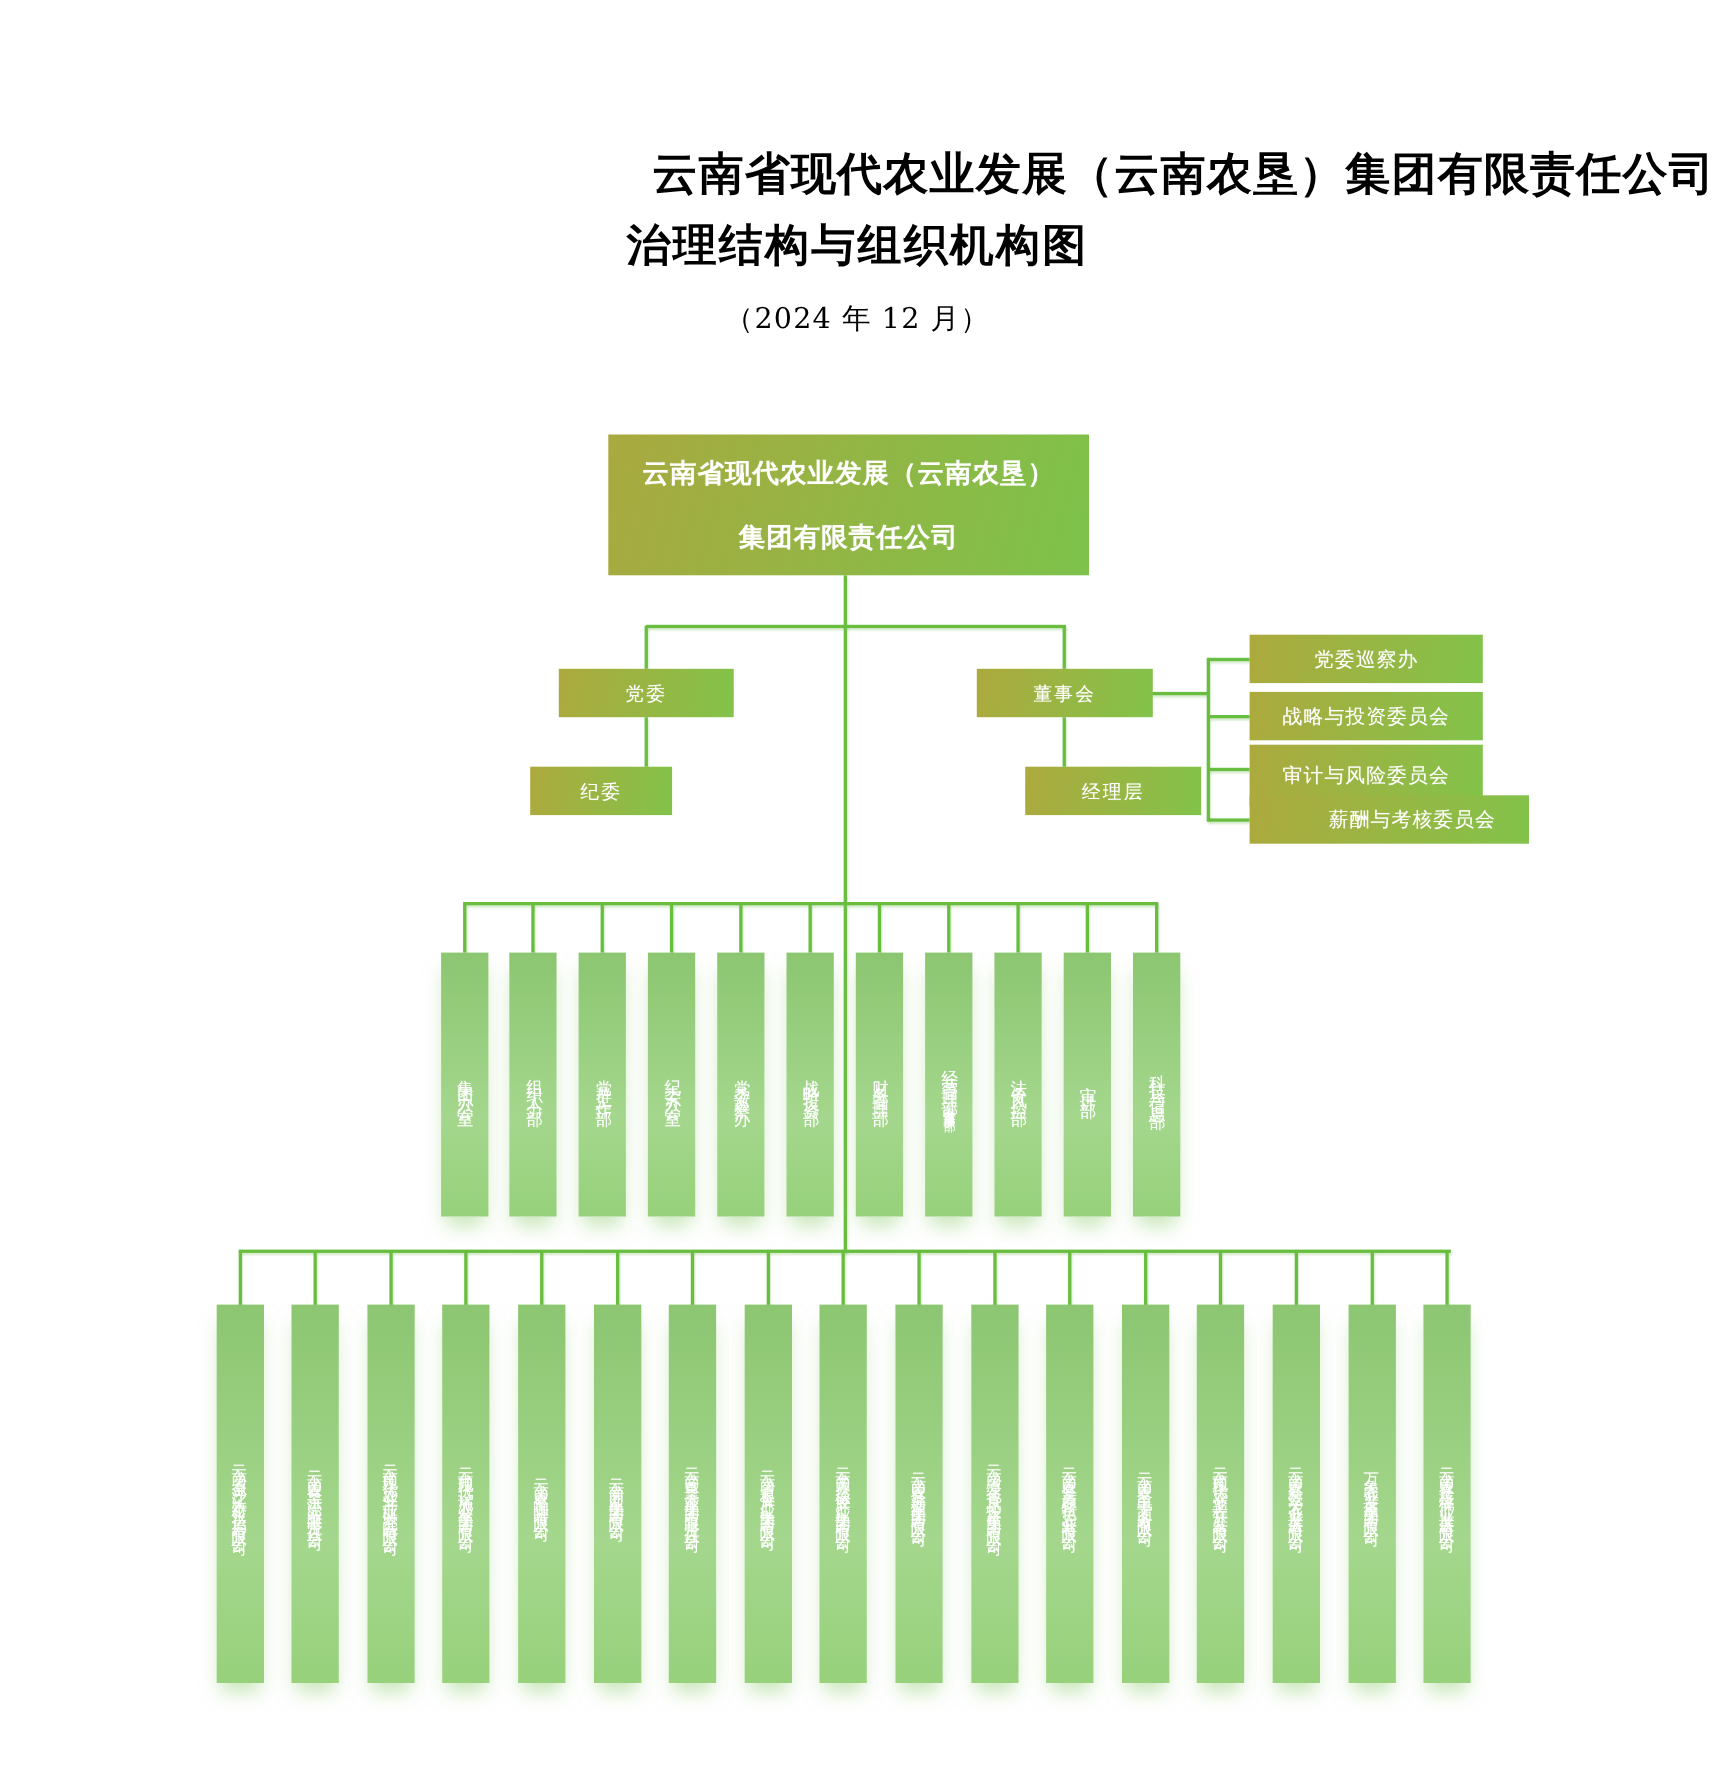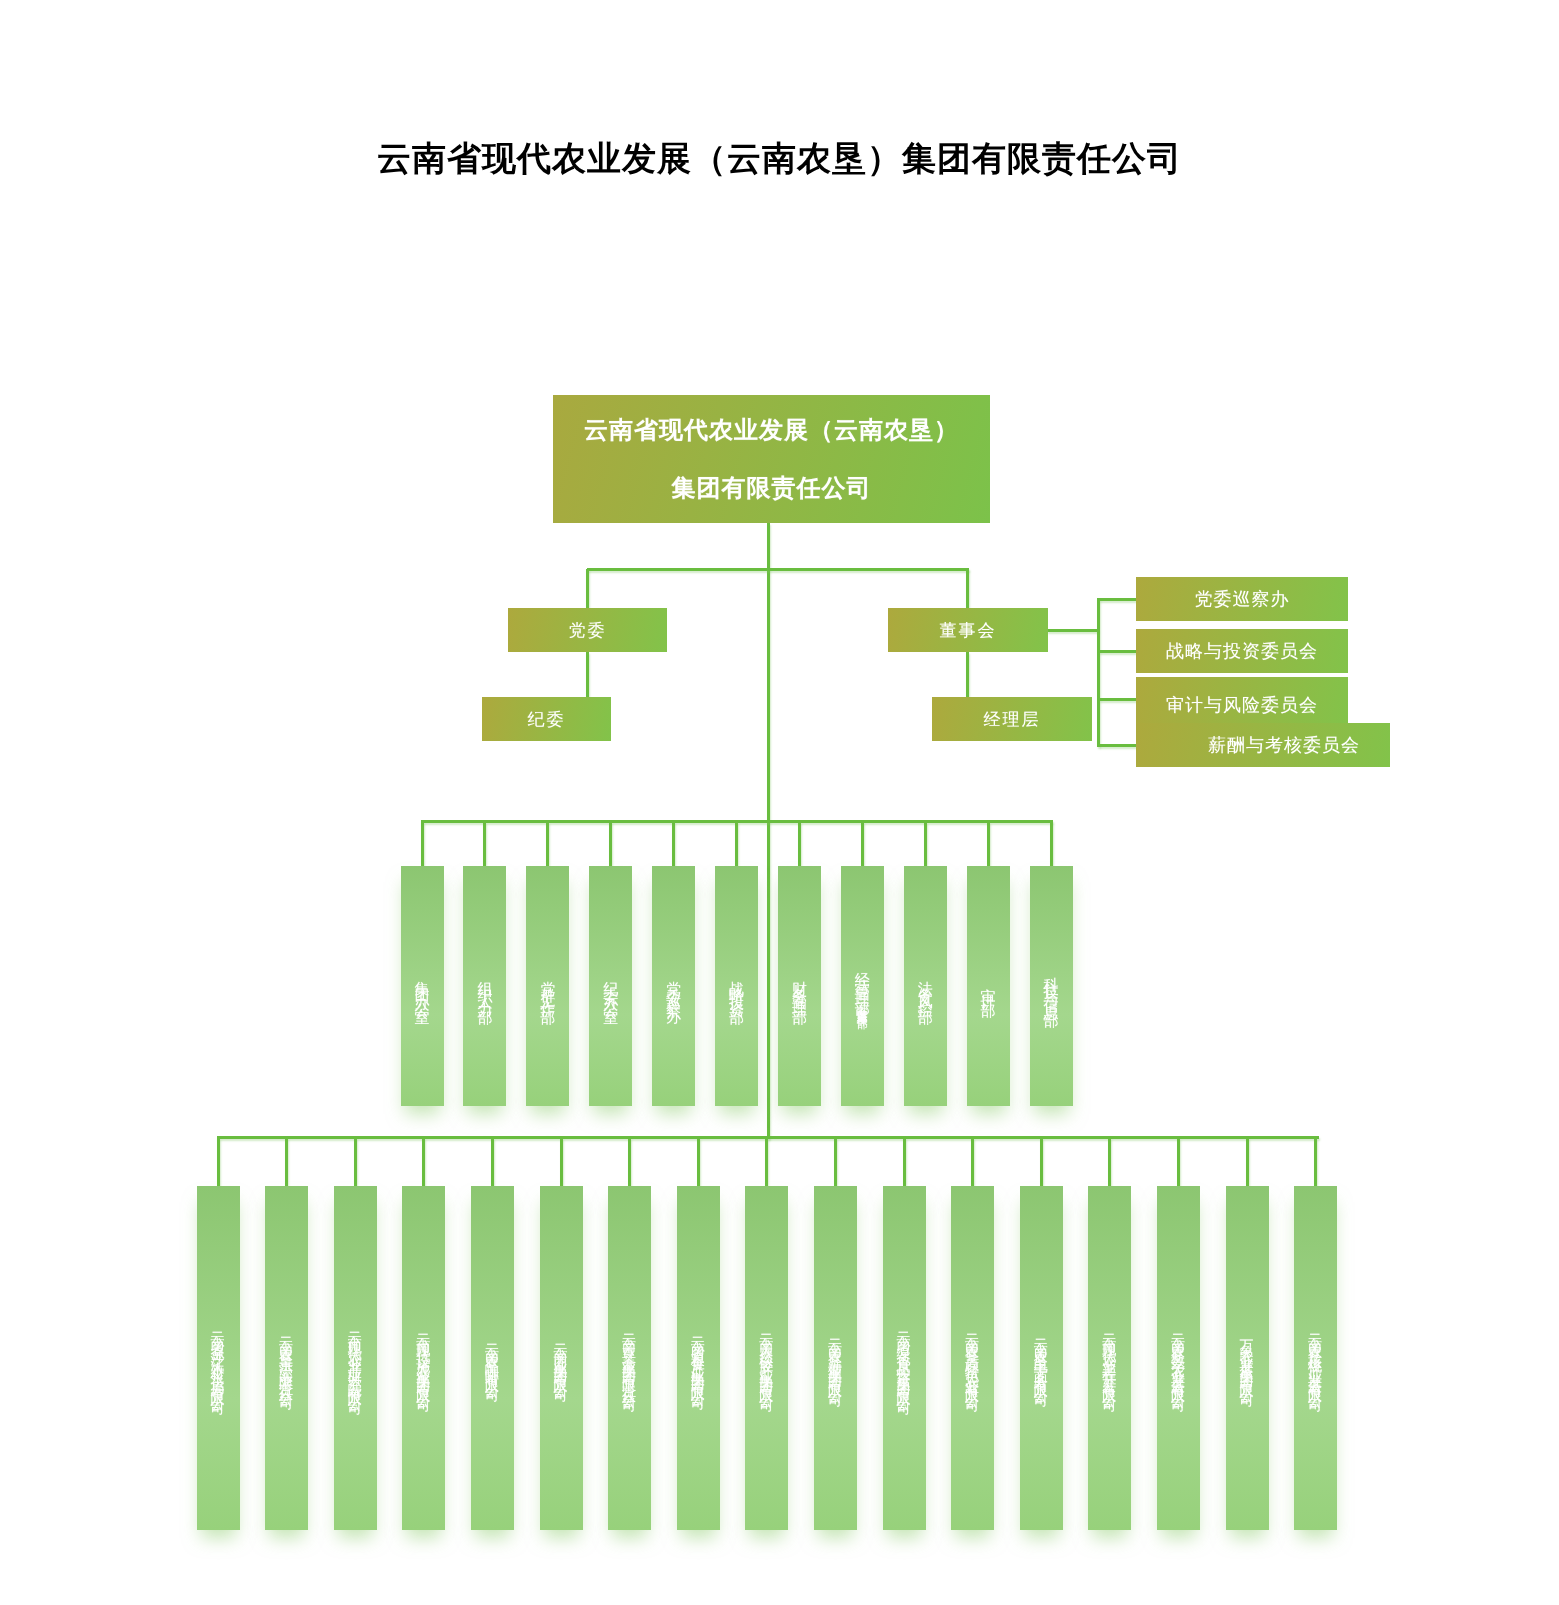--- a/index.html
+++ b/index.html
@@ -5,21 +5,21 @@
   html,body{margin:0;padding:0;background:#fff;}
   #stage{
     position:relative;width:1559px;height:1605px;background:#fff;overflow:hidden;
     font-family:"Liberation Sans","DejaVu Sans",sans-serif;
   }
   
   .titles{
     position:absolute;left:0;top:132px;width:100%;text-align:center;color:#000;
     font-family:"DejaVu Serif","Liberation Serif",serif;font-weight:700;
   }
-  .t1{font-size:34px;line-height:52px;letter-spacing:1px;}
+  .t1{font-size:41px;line-height:52px;letter-spacing:1px;text-align:right;}
   .t2{font-size:40px;line-height:50px;margin-top:14px;letter-spacing:2px;}
   .t3{font-size:26px;line-height:32px;margin-top:26px;font-weight:400;letter-spacing:1px;}
   
   .conn{position:absolute;background:#69bd3f;box-shadow:1px 2px 2px rgba(130,195,100,.35);}
   
   .gradbox{
     position:absolute;display:flex;align-items:center;justify-content:center;
     color:#fff;background:linear-gradient(100deg,#ada93d 0%,#82c34a 100%);
     text-shadow:0 0 1px rgba(255,255,255,.4);
   }
@@ -41,20 +41,22 @@
   .dept .vsub{font-size:11px;letter-spacing:2px;}
   .subx .vwrap{font-size:14px;letter-spacing:5px;}
 </style>
 </head>
 <body>
 
 <div id="stage">
 
   <header class="titles">
     <div class="t1">云南省现代农业发展（云南农垦）集团有限责任公司</div>
+    <div class="t2">治理结构与组织机构图</div>
+    <div class="t3">（2024 年 12 月）</div>
   </header>
 
   <div class="conn" style="left:766.5px;top:523px;width:3px;height:616px;"></div>
   <div class="conn" style="left:587px;top:568px;width:382px;height:3px;"></div>
   <div class="conn" style="left:585.5px;top:569px;width:3px;height:39px;"></div>
   <div class="conn" style="left:966px;top:569px;width:3px;height:39px;"></div>
   <div class="conn" style="left:585.5px;top:652px;width:3px;height:45px;"></div>
   <div class="conn" style="left:966px;top:652px;width:3px;height:45px;"></div>
   <div class="conn" style="left:1047px;top:628.5px;width:51px;height:3px;"></div>
   <div class="conn" style="left:1096.5px;top:597.5px;width:3px;height:149px;"></div>

